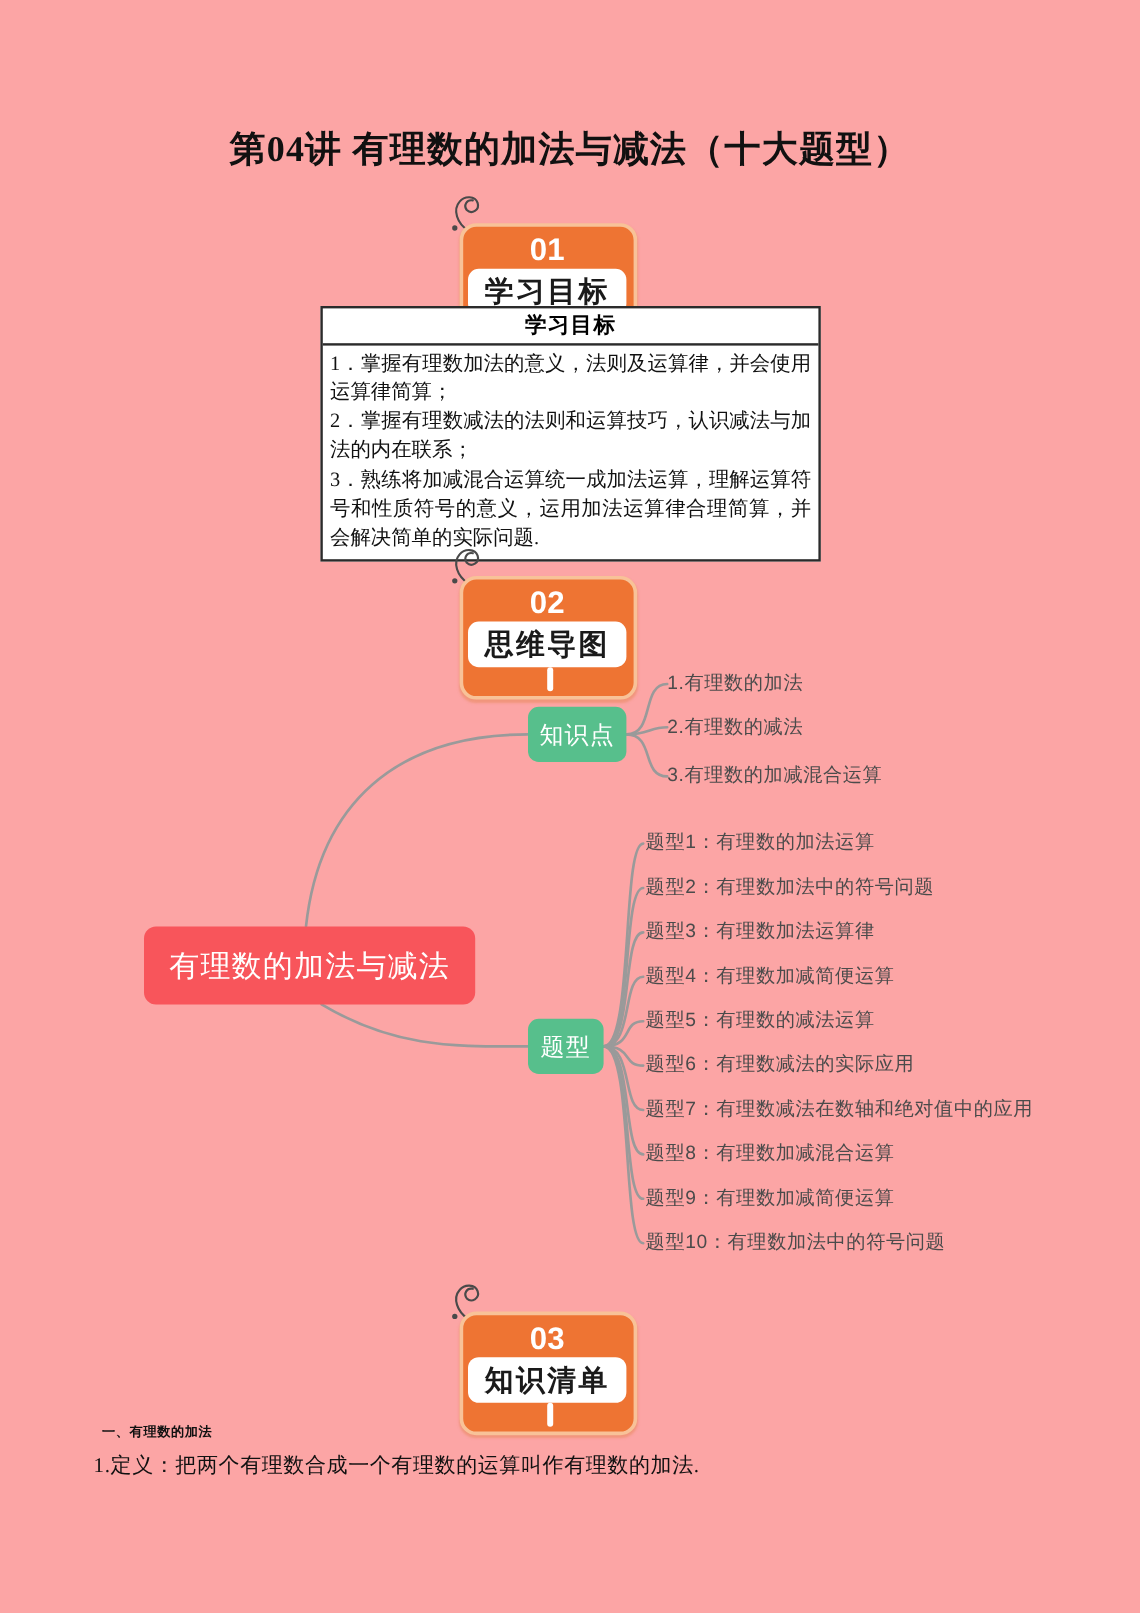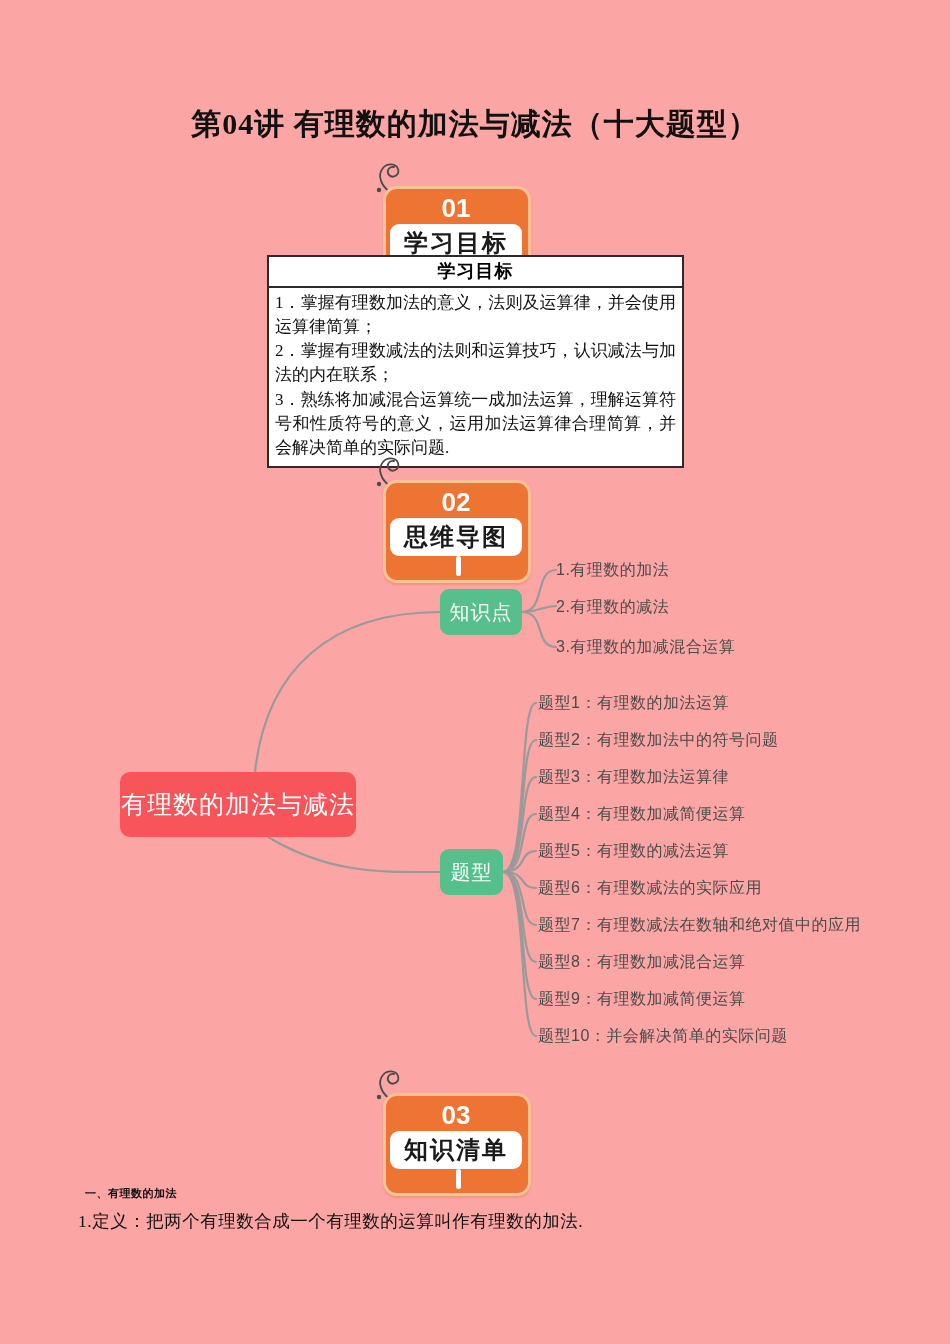--- a/index.html
+++ b/index.html
@@ -33,21 +33,21 @@
              border:2px solid #2b2b2b;box-sizing:border-box;background:#fff;}
   .obj-head{border-bottom:2px solid #2b2b2b;text-align:center;font-weight:bold;
             font-size:18px;padding:2px 0 3px 0;letter-spacing:1px;}
   .obj-body{padding:3px 6px 6px 6px;font-size:17px;line-height:1.42;
             text-align:justify;color:#111;}
   .obj-body p{margin:0;}
 
   
   .mindmap-svg{position:absolute;left:0;top:540px;width:950px;height:530px;}
   .mindmap-svg path{fill:none;stroke:var(--line);stroke-width:2.2;stroke-linecap:round;}
-  .mm-root{position:absolute;left:120px;top:772px;width:236px;height:65px;
+  .mm-root{position:absolute;left:120px;top:772px;width:276px;height:65px;
            background:var(--root_bg);border-radius:10px;color:#fff;
            font-family:"Liberation Sans",sans-serif;font-size:25px;
            display:flex;align-items:center;justify-content:center;
            letter-spacing:1px;white-space:nowrap;}
   .mm-branch{position:absolute;background:var(--branch_bg);border-radius:9px;color:#fff;
              font-family:"Liberation Sans",sans-serif;font-size:20px;
              display:flex;align-items:center;justify-content:center;
              letter-spacing:1px;white-space:nowrap;}
   .mm-branch.knowledge{left:440px;top:589px;width:82px;height:46px;text-align:center;}
   .mm-branch.types{left:440px;top:849px;width:63px;height:46px;}
@@ -130,21 +130,21 @@
 
   <div class="mm-item t" style="top:693px">题型1：有理数的加法运算</div>
   <div class="mm-item t" style="top:730px">题型2：有理数加法中的符号问题</div>
   <div class="mm-item t" style="top:767px">题型3：有理数加法运算律</div>
   <div class="mm-item t" style="top:804px">题型4：有理数加减简便运算</div>
   <div class="mm-item t" style="top:841px">题型5：有理数的减法运算</div>
   <div class="mm-item t" style="top:878px">题型6：有理数减法的实际应用</div>
   <div class="mm-item t" style="top:915px">题型7：有理数减法在数轴和绝对值中的应用</div>
   <div class="mm-item t" style="top:952px">题型8：有理数加减混合运算</div>
   <div class="mm-item t" style="top:989px">题型9：有理数加减简便运算</div>
-  <div class="mm-item t" style="top:1026px">题型10：并会解决简单的实际问题</div>
+  <div class="mm-item t" style="top:1026px">题型10：有理数加法中的符号问题</div>
 
   <div class="section sec3">
     <svg class="spiral" viewBox="0 0 34 36">
       <path d="M16,33 C7,27 3,16 9,9 C13,4 22,4 24,10 C26,16 19,20 15,16 C12,12 15,7 20,8"></path>
       <circle cx="5" cy="31" r="2.2"></circle>
     </svg>
     <div class="badge">
       <span class="badge-num">03</span>
       <span class="badge-label">知识清单</span>
       <span class="badge-notch"></span>

